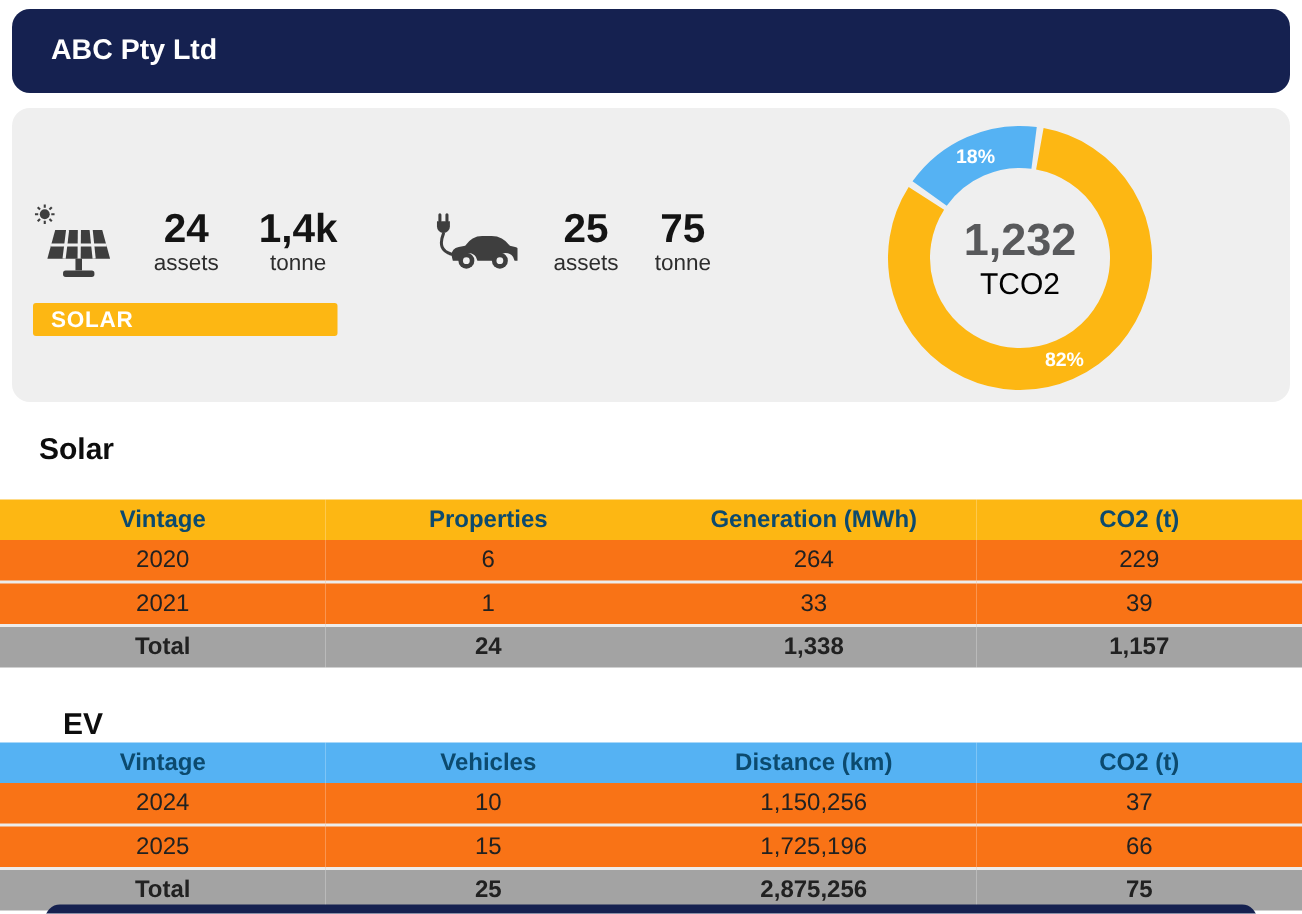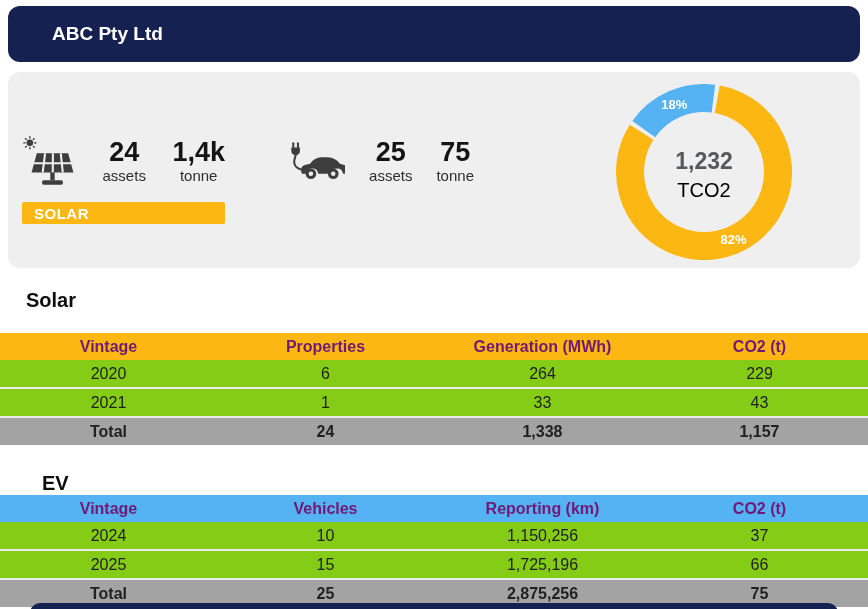--- a/index.html
+++ b/index.html
@@ -8,21 +8,21 @@
     position: relative; overflow: hidden;
     background: #ffffff;
     font-family: "Liberation Sans", sans-serif;
     color: #1c1c1c;
   }
   
   .top-bar {
     position: absolute; left: 8px; right: 8px; top: 6px; height: 56px;
     background: #152150; border-radius: 12px;
     display: flex; align-items: center; justify-content: flex-start;
-    padding: 0 44px; box-sizing: border-box;
+    padding: 0 26px; box-sizing: border-box;
     color: #ffffff; font-weight: bold; font-size: 19px;
   }
   
   .summary-card {
     position: absolute; left: 8px; right: 8px; top: 72px; height: 196px;
     background: #EFEFEF; border-radius: 12px;
   }
   .stat-block { position: absolute; }
   .stat-solar { left: 14px; top: 58px; width: 203px; }
   .stat-ev    { left: 279px; top: 58px; width: 187px; }
@@ -31,45 +31,45 @@
   .stat-col { text-align: center; }
   .stat-num { font-size: 27px; font-weight: bold; color: #141414; line-height: 28px; }
   .stat-unit { font-size: 15px; color: #2d2d2d; line-height: 20px; }
   .stat-bar {
     margin-top: 8px; height: 22px; border-radius: 2px;
     color: #ffffff; font-weight: bold; font-size: 15px;
     display: flex; align-items: center; padding-left: 12px;
     letter-spacing: 0.5px; box-sizing: border-box;
   }
   
-  .donut-wrap { position: absolute; left: 601px; top: 5px; width: 190px; height: 190px; }
+  .donut-wrap { position: absolute; left: 577px; top: 5px; width: 190px; height: 190px; }
   .donut-center {
     position: absolute; left: 0; top: 0; width: 190px; height: 190px;
     display: flex; flex-direction: column; align-items: center; justify-content: center;
     pointer-events: none;
   }
-  .donut-value { font-size: 23px; font-weight: bold; color: #58595B; line-height: 36px; }
+  .donut-value { font-size: 30px; font-weight: bold; color: #58595B; line-height: 36px; }
   .donut-unit  { font-size: 20px; color: #000000; line-height: 22px; }
   
   .section-heading {
     position: absolute; left: 26px;
     font-size: 20px; font-weight: bold; color: #0d0d0d;
   }
   .heading-solar { top: 289px; }
   .heading-ev    { top: 456px; }
   .table-wrap { position: absolute; left: 0; right: 0; }
   .table-solar { top: 333px; }
   .table-ev    { top: 495px; }
   table { width: 100%; border-collapse: collapse; table-layout: fixed; font-size: 16px; }
   th {
-    height: 27px; color: #701a75; font-weight: bold; text-align: center;
+    height: 27px; color: #0c4a6e; font-weight: bold; text-align: center;
     font-size: 16px; padding: 0;
   }
   td { height: 27px; text-align: center; color: #212121; padding: 0; }
-  tbody tr.data-row { border-bottom: 2px solid #ECECEC; background: #84cc16; }
+  tbody tr.data-row { border-bottom: 2px solid #ECECEC; background: #f97316; }
   tbody tr.total-row { background: #a3a3a3; font-weight: bold; color: #0d0d0d; }
   tbody tr.total-row td { font-weight: bold; }
   
   .bottom-bar {
     position: absolute; left: 30px; right: 30px; top: 603px; height: 22px;
     background: #152150; border-radius: 10px;
   }
   .icon-dark { color: #3E3E3E; }
 </style>
 </head>
@@ -176,40 +176,40 @@
         <tr class="data-row">
           <td>2020</td>
           <td>6</td>
           <td>264</td>
           <td>229</td>
         </tr>
         <tr class="data-row">
           <td>2021</td>
           <td>1</td>
           <td>33</td>
-          <td>43</td>
+          <td>39</td>
         </tr>
         <tr class="total-row">
           <td>Total</td>
           <td>24</td>
           <td>1,338</td>
           <td>1,157</td>
         </tr>
       </tbody>
     </table>
 </div>
 
 <h2 class="section-heading heading-ev" style="margin:16px;">EV</h2>
 <div class="table-wrap table-ev">
   <table>
       <thead>
         <tr>
           <th style="background: rgb(85, 178, 243);">Vintage</th>
           <th style="background: rgb(85, 178, 243); margin-top: 37px;">Vehicles</th>
-          <th style="background: rgb(85, 178, 243);">Reporting (km)</th>
+          <th style="background: rgb(85, 178, 243);">Distance (km)</th>
           <th style="background: rgb(85, 178, 243);">CO2 (t)</th>
         </tr>
       </thead>
       <tbody>
         <tr class="data-row">
           <td>2024</td>
           <td>10</td>
           <td>1,150,256</td>
           <td>37</td>
         </tr>

